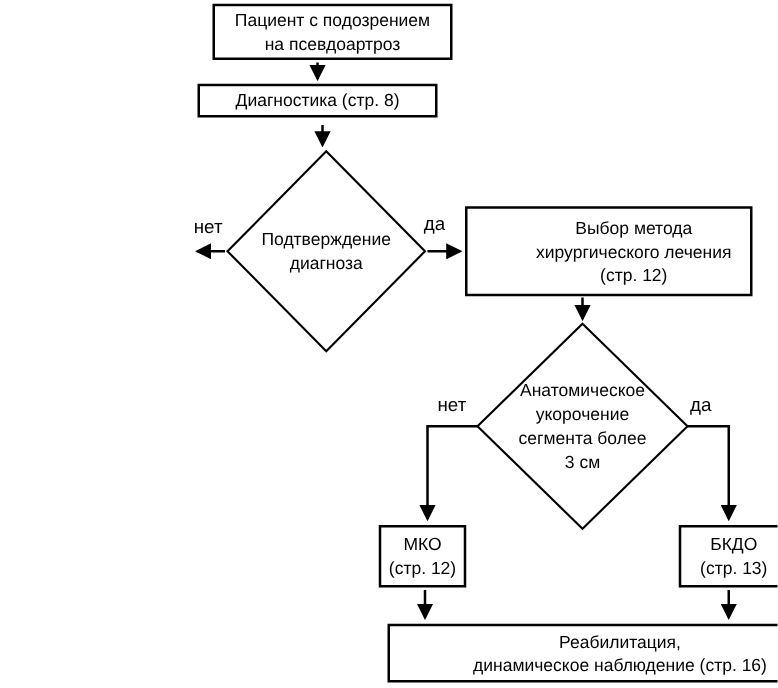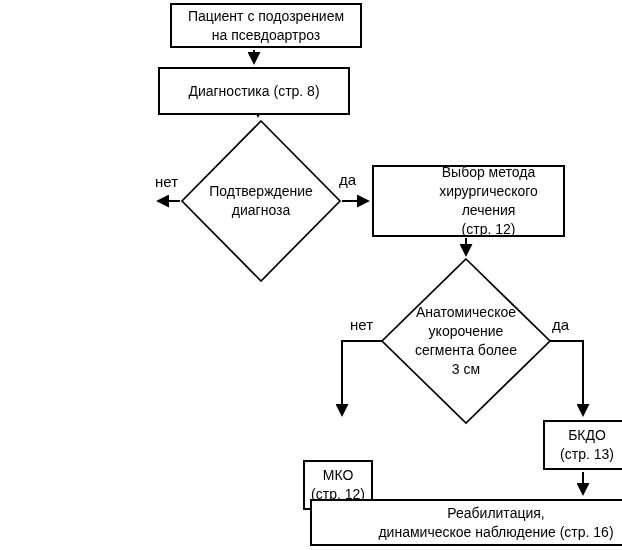--- a/index.html
+++ b/index.html
@@ -47,28 +47,28 @@
     <path d="M466,238 L466,255" stroke="#000" stroke-width="2" fill="none" marker-end="url(#ah)"></path>
     <path d="M382,341 L342,341 L342,415" stroke="#000" stroke-width="2" fill="none" marker-end="url(#ah)"></path>
     <path d="M550,341 L583,341 L583,415" stroke="#000" stroke-width="2" fill="none" marker-end="url(#ah)"></path>
     <path d="M340,472 L340,494" stroke="#000" stroke-width="2" fill="none" marker-end="url(#ah)"></path>
     <path d="M583,472 L583,494" stroke="#000" stroke-width="2" fill="none" marker-end="url(#ah)"></path>
   </svg>
 
   <div class="node" style="left:170px;top:3px;width:192px;height:45px;">Пациент с подозрением
 на псевдоартроз</div>
 
-  <div class="node" style="left:158px;top:67px;width:192px;height:48px;">Диагностика (стр. 8)</div>
+  <div class="node" style="left:158px;top:67px;width:192px;height:27px;">Диагностика (стр. 8)</div>
 
 
-  <div class="node" style="left:372px;top:165px;width:193px;height:72px;padding-left:40px;">Выбор метода
+  <div class="node" style="left:372px;top:165px;width:230px;height:72px;padding-left:40px;">Выбор метода
 хирургического лечения
 (стр. 12)</div>
 
-  <div class="node" style="left:303px;top:420px;width:70px;height:50px;margin-top:40px;">МКО
+  <div class="node" style="left:303px;top:420px;width:70px;height:50px;">МКО
 (стр. 12)</div>
 
   <div class="node" style="left:543px;top:420px;width:88px;height:50px;">БКДО
 (стр. 13)</div>
 
   <div class="node" style="left:310px;top:499px;width:372px;height:47px;">Реабилитация,
 динамическое наблюдение (стр. 16)</div>
 
   <div class="dtext" style="left:186px;top:163px;width:150px;height:76px;">Подтверждение
 диагноза</div>

